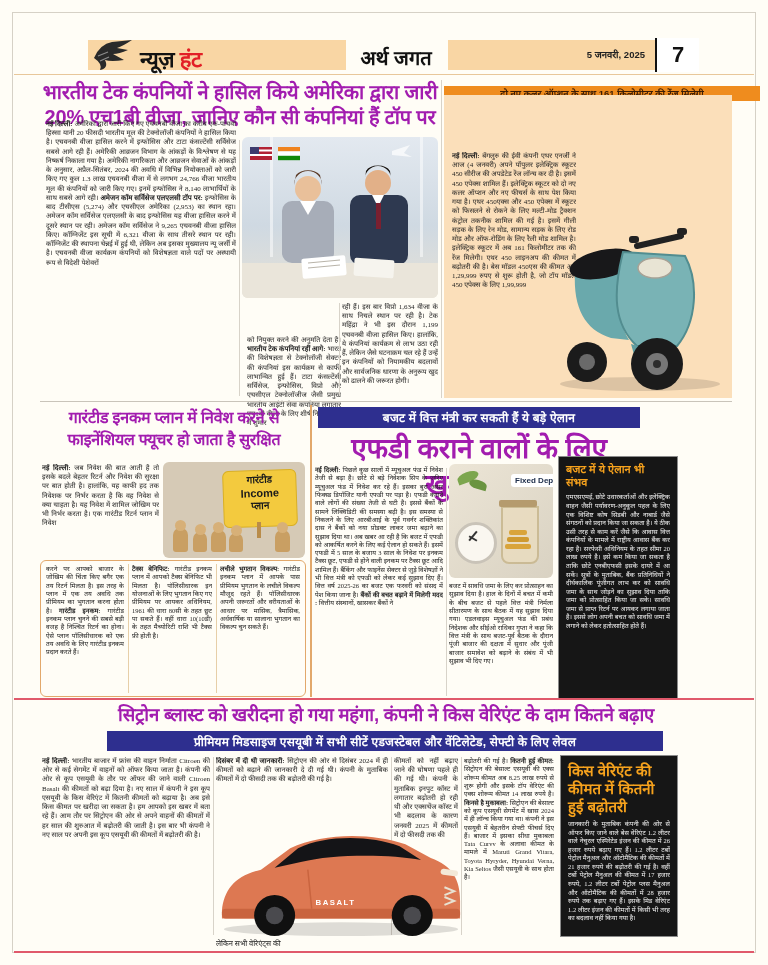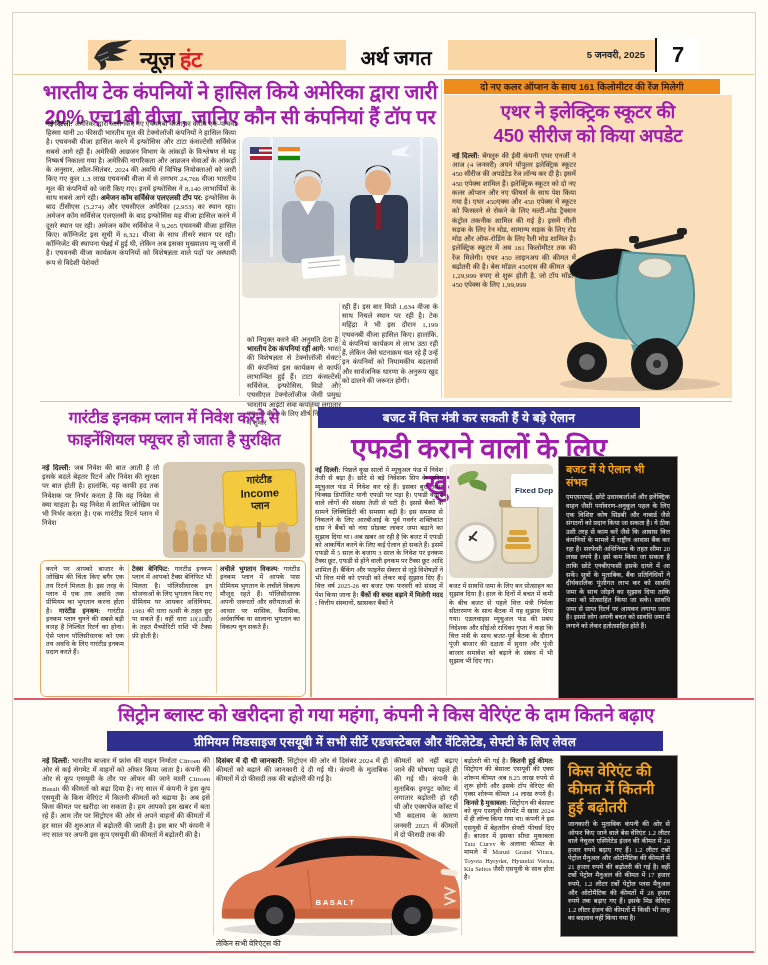--- a/index.html
+++ b/index.html
@@ -45,21 +45,21 @@
   .img-rounded{border-radius:6px;overflow:hidden;}
   .fdimg{background:linear-gradient(135deg,#ece5d6,#d9d2c2);}
   .gimg{background:#d6cab6;}
   .visaimg{background:linear-gradient(180deg,#e3e9f0 0%,#cfd9e2 55%,#e6e1d6 100%);}
   .sign{position:absolute;background:#f3ca3e;border:1px solid #d9af24;border-radius:6px;
         transform:rotate(-2deg);text-align:center;font-family:"Liberation Sans",sans-serif;color:#1b1b1b;}
   .sign div{line-height:1.25;}
   .peg{position:absolute;background:#c99f63;border-radius:7px 7px 3px 3px;}
   .peg::before{content:"";position:absolute;top:-8px;left:2px;width:11px;height:11px;border-radius:50%;background:#d7b078;}
   .fixedlabel{position:absolute;background:#ffffff;border-radius:3px;color:#20304c;
-              font:700 8px "Liberation Sans",sans-serif;padding:12px 4px;white-space:nowrap;}
+              font:700 8px "Liberation Sans",sans-serif;padding:2px 4px;white-space:nowrap;}
 </style>
 </head>
 <body>
 
 <div class="page">
   <div class="frame"></div>
 
   <div class="abs peachbar" style="left:88px;top:40px;width:258px;height:30px;"></div>
   <svg class="abs" style="left:92px;top:38px;" width="44" height="34" viewBox="0 0 44 34">
     <path d="M2,20 Q8,6 20,4 L40,2 Q31,8 25,10 L36,12 Q27,16 21,16 L32,22 Q19,24 13,22 Q17,30 8,32 Q11,26 2,20 Z" fill="#2a2a2a"></path>
@@ -123,26 +123,22 @@
     <span>भारत की विशेषज्ञता से टेक्नोलॉजी सेक्टर की कंपनियां इस कार्यक्रम से काफी लाभान्वित हुई हैं। टाटा कंसल्टेंसी सर्विसेज, इन्फोसिस, विप्रो और एचसीएल टेक्नोलॉजीज जैसी प्रमुख भारतीय आईटी सेवा कंपनियां लगातार एच1बी वीजा के लिए शीर्ष नियोक्ताओं में शुमार</span>
   </div>
   <div class="abs body" style="left:342px;top:303px;width:96px;height:95px;">
     <span>रही हैं। इस बार विप्रो 1,634 वीजा के साथ निचले स्थान पर रही है। टेक महिंद्रा ने भी इस दौरान 1,199 एचवनबी वीजा हासिल किए। हालांकि, ये कंपनियां कार्यक्रम से लाभ उठा रही हैं, लेकिन जैसे घटनाक्रम चल रहे हैं उन्हें इन कंपनियों को नियामकीय बदलावों और सार्वजनिक धारणा के अनुरूप खुद को ढालने की जरूरत होगी।</span>
   </div>
 
   <div class="abs vrule" style="left:239px;top:140px;height:256px;"></div>
   <div class="abs vrule" style="left:339px;top:303px;height:93px;"></div>
   <div class="abs vrule" style="left:441px;top:80px;height:318px;"></div>
 
-  <div class="abs kicker" style="left:444px;top:79px;width:276px;height:15px;">दो नए कलर ऑप्शन के साथ 161 किलोमीटर की रेंज मिलेगी</div>
+  <div class="abs kicker" style="left:444px;top:86px;width:316px;height:15px;">दो नए कलर ऑप्शन के साथ 161 किलोमीटर की रेंज मिलेगी</div>
   <div class="abs panel-peach" style="left:444px;top:95px;width:288px;height:303px;"></div>
-  <div class="abs headline hl-l" style="left:450px;top:100px;width:276px;">
-    <div>एथर ने इलेक्ट्रिक स्कूटर की</div>
-    <div>450 सीरीज को किया अपडेट</div>
-  </div>
   <div class="abs body" style="left:452px;top:152px;width:124px;height:242px;">
     <b class="lead">नई दिल्ली:</b>
     <span>बेंगलुरु की ईवी कंपनी एथर एनर्जी ने आज (4 जनवरी) अपने पॉपुलर इलेक्ट्रिक स्कूटर 450 सीरीज की अपडेटेड रेंज लॉन्च कर दी है। इसमें 450 एपेक्स शामिल हैं। इलेक्ट्रिक स्कूटर को दो नए कलर ऑप्शन और नए फीचर्स के साथ पेश किया गया है। एथर 450एक्स और 450 एपेक्स में स्कूटर को फिसलने से रोकने के लिए मल्टी-मोड ट्रैक्शन कंट्रोल तकनीक शामिल की गई है। इसमें गीली सड़क के लिए रेन मोड, सामान्य सड़क के लिए रोड मोड और ऑफ-रोडिंग के लिए रैली मोड शामिल है। इलेक्ट्रिक स्कूटर में अब 161 किलोमीटर तक की रेंज मिलेगी। एथर 450 लाइनअप की कीमत में बढ़ोतरी की है। बेस मॉडल 450एस की कीमत अब 1,29,999 रुपए से शुरू होती है, जो टॉप मॉडल 450 एपेक्स के लिए 1,99,999</span>
   </div>
 
   <svg class="abs" style="left:545px;top:212px;" width="186" height="184" viewBox="0 0 186 184">
     <ellipse cx="95" cy="172" rx="80" ry="7" fill="#000000" opacity="0.12"></ellipse>
     <circle cx="42" cy="150" r="20" fill="#1b1b1b"></circle>
       <circle cx="42" cy="150" r="8" fill="#6a6a6a"></circle>
     <path d="M30,60 C28,96 40,118 66,126 L84,128 C70,104 72,72 80,48 Z" fill="#6aa9ac"></path>

